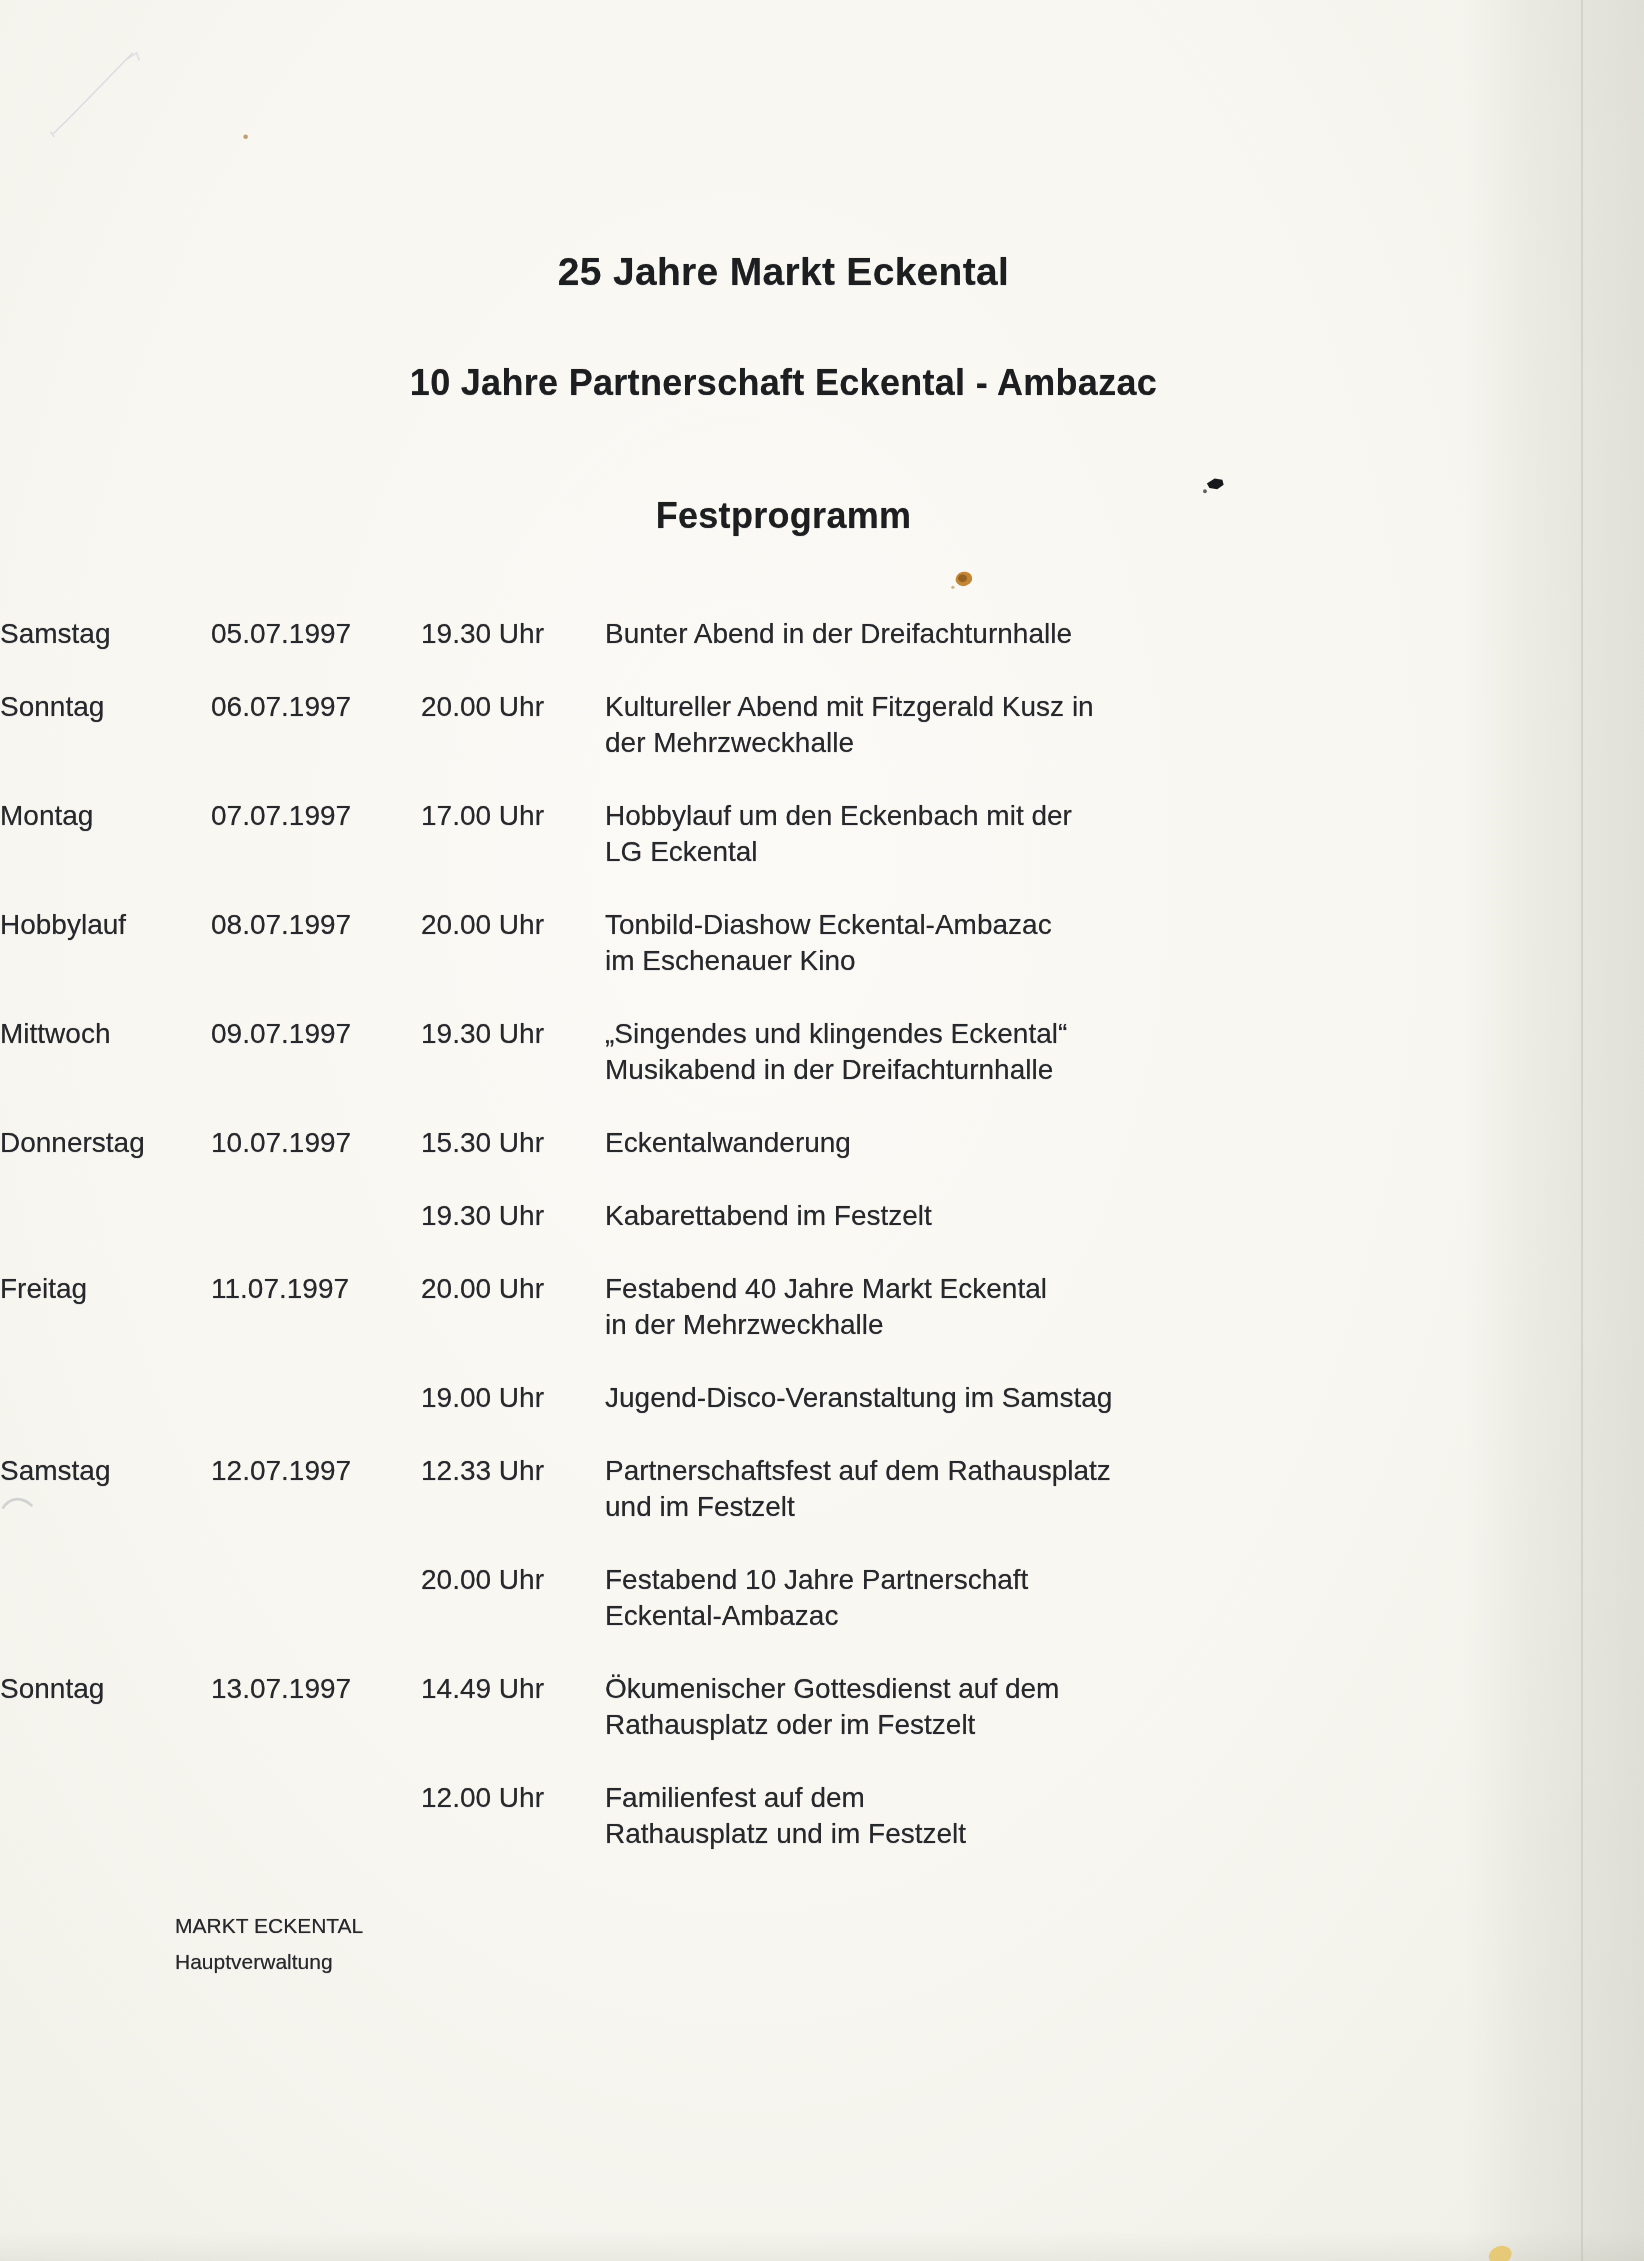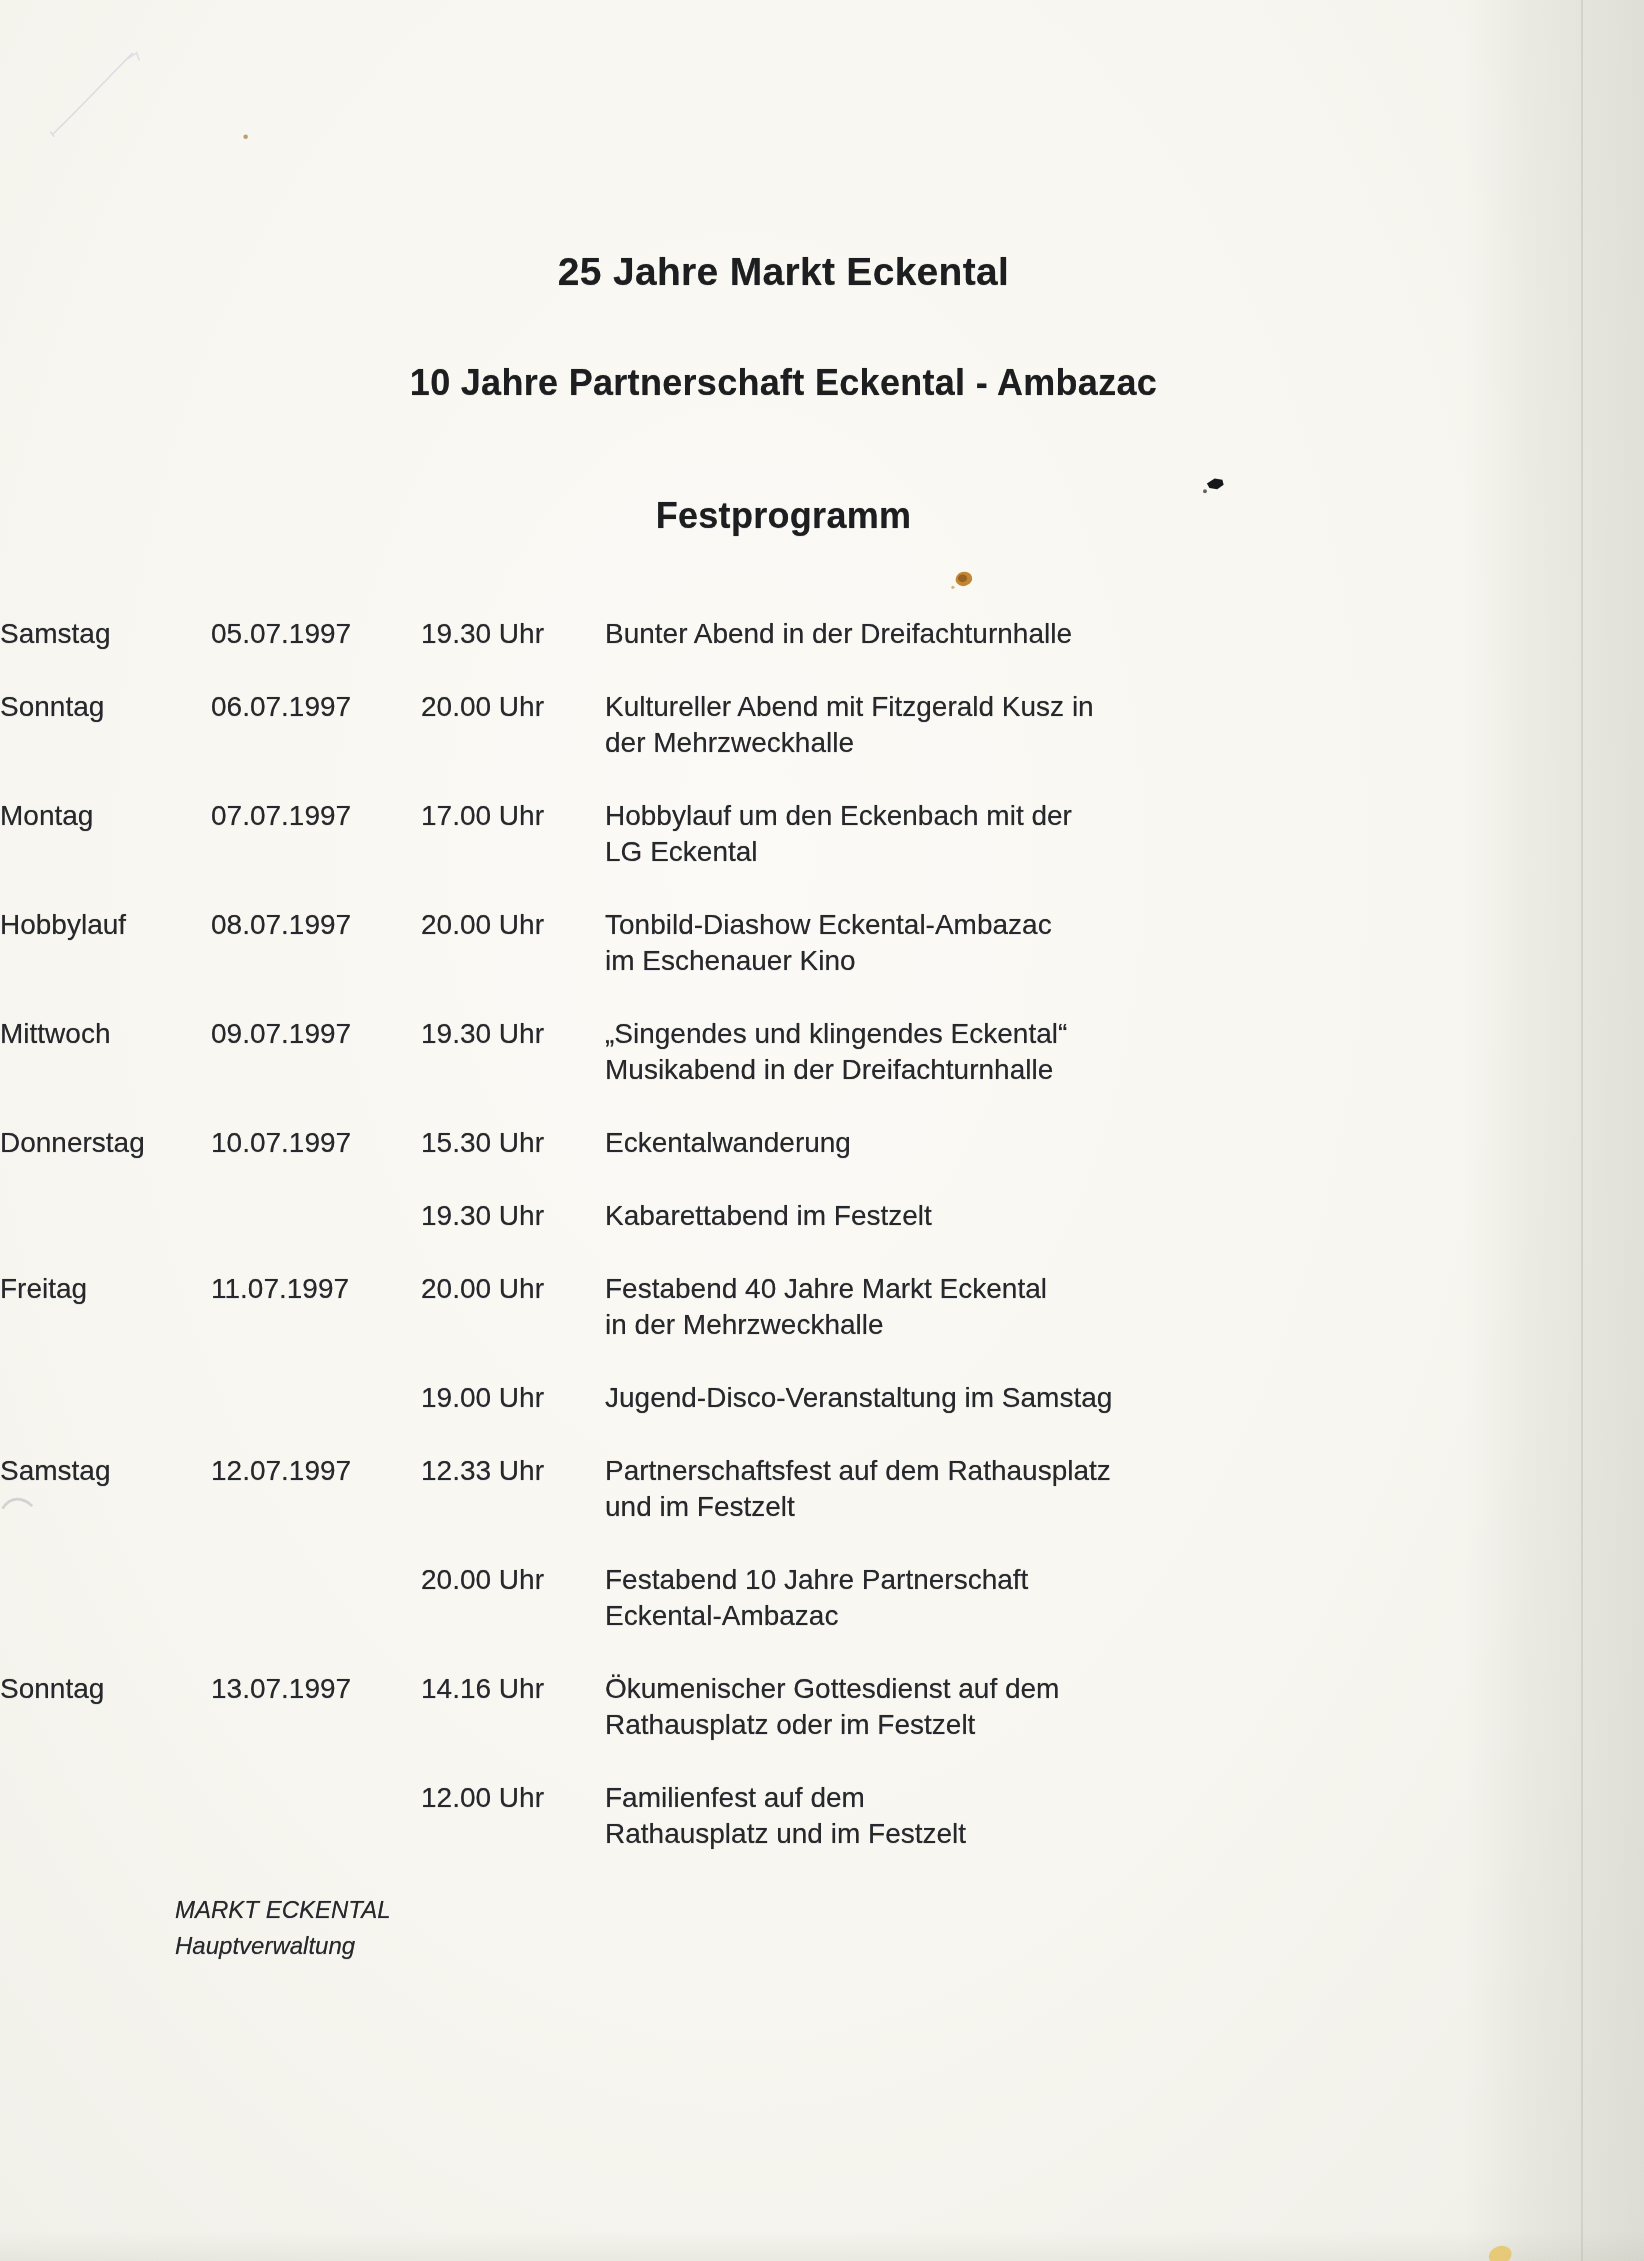--- a/index.html
+++ b/index.html
@@ -65,25 +65,24 @@
     margin-bottom:37px;
     font-size:28px;
     line-height:36px;
   }
   .s-row .day  {width:211px;flex:0 0 auto;}
   .s-row .date {width:210px;flex:0 0 auto;}
   .s-row .time {width:184px;flex:0 0 auto;}
   .s-row .event{flex:1 1 auto;}
   .event div{white-space:nowrap;}
   .footer{
-    margin-top:40px;
+    margin-top:56px;
     padding-left:175px;
-    font-size:24px;
+    font-size:21px;
     line-height:36px;
-    font-style:italic;
   }
   .scan-line{
     position:absolute;
     left:1581px;top:0;
     width:1.9px;height:2261px;
     background:rgba(168,170,158,0.30);
     pointer-events:none;
   }
   .artifacts{
     position:absolute;left:0;top:0;
@@ -203,21 +202,21 @@
     <div class="col time">20.00 Uhr</div>
     <div class="col event">
             <div>Festabend 10 Jahre Partnerschaft</div>
             <div>Eckental-Ambazac</div>
           </div>
   </div>
 
   <div class="s-row printed">
     <div class="col day">Sonntag</div>
     <div class="col date">13.07.1997</div>
-    <div class="col time">14.16 Uhr</div>
+    <div class="col time">14.49 Uhr</div>
     <div class="col event">
             <div>Ökumenischer Gottesdienst auf dem</div>
             <div>Rathausplatz oder im Festzelt</div>
           </div>
   </div>
 
   <div class="s-row printed">
     <div class="col day"></div>
     <div class="col date"></div>
     <div class="col time">12.00 Uhr</div>

